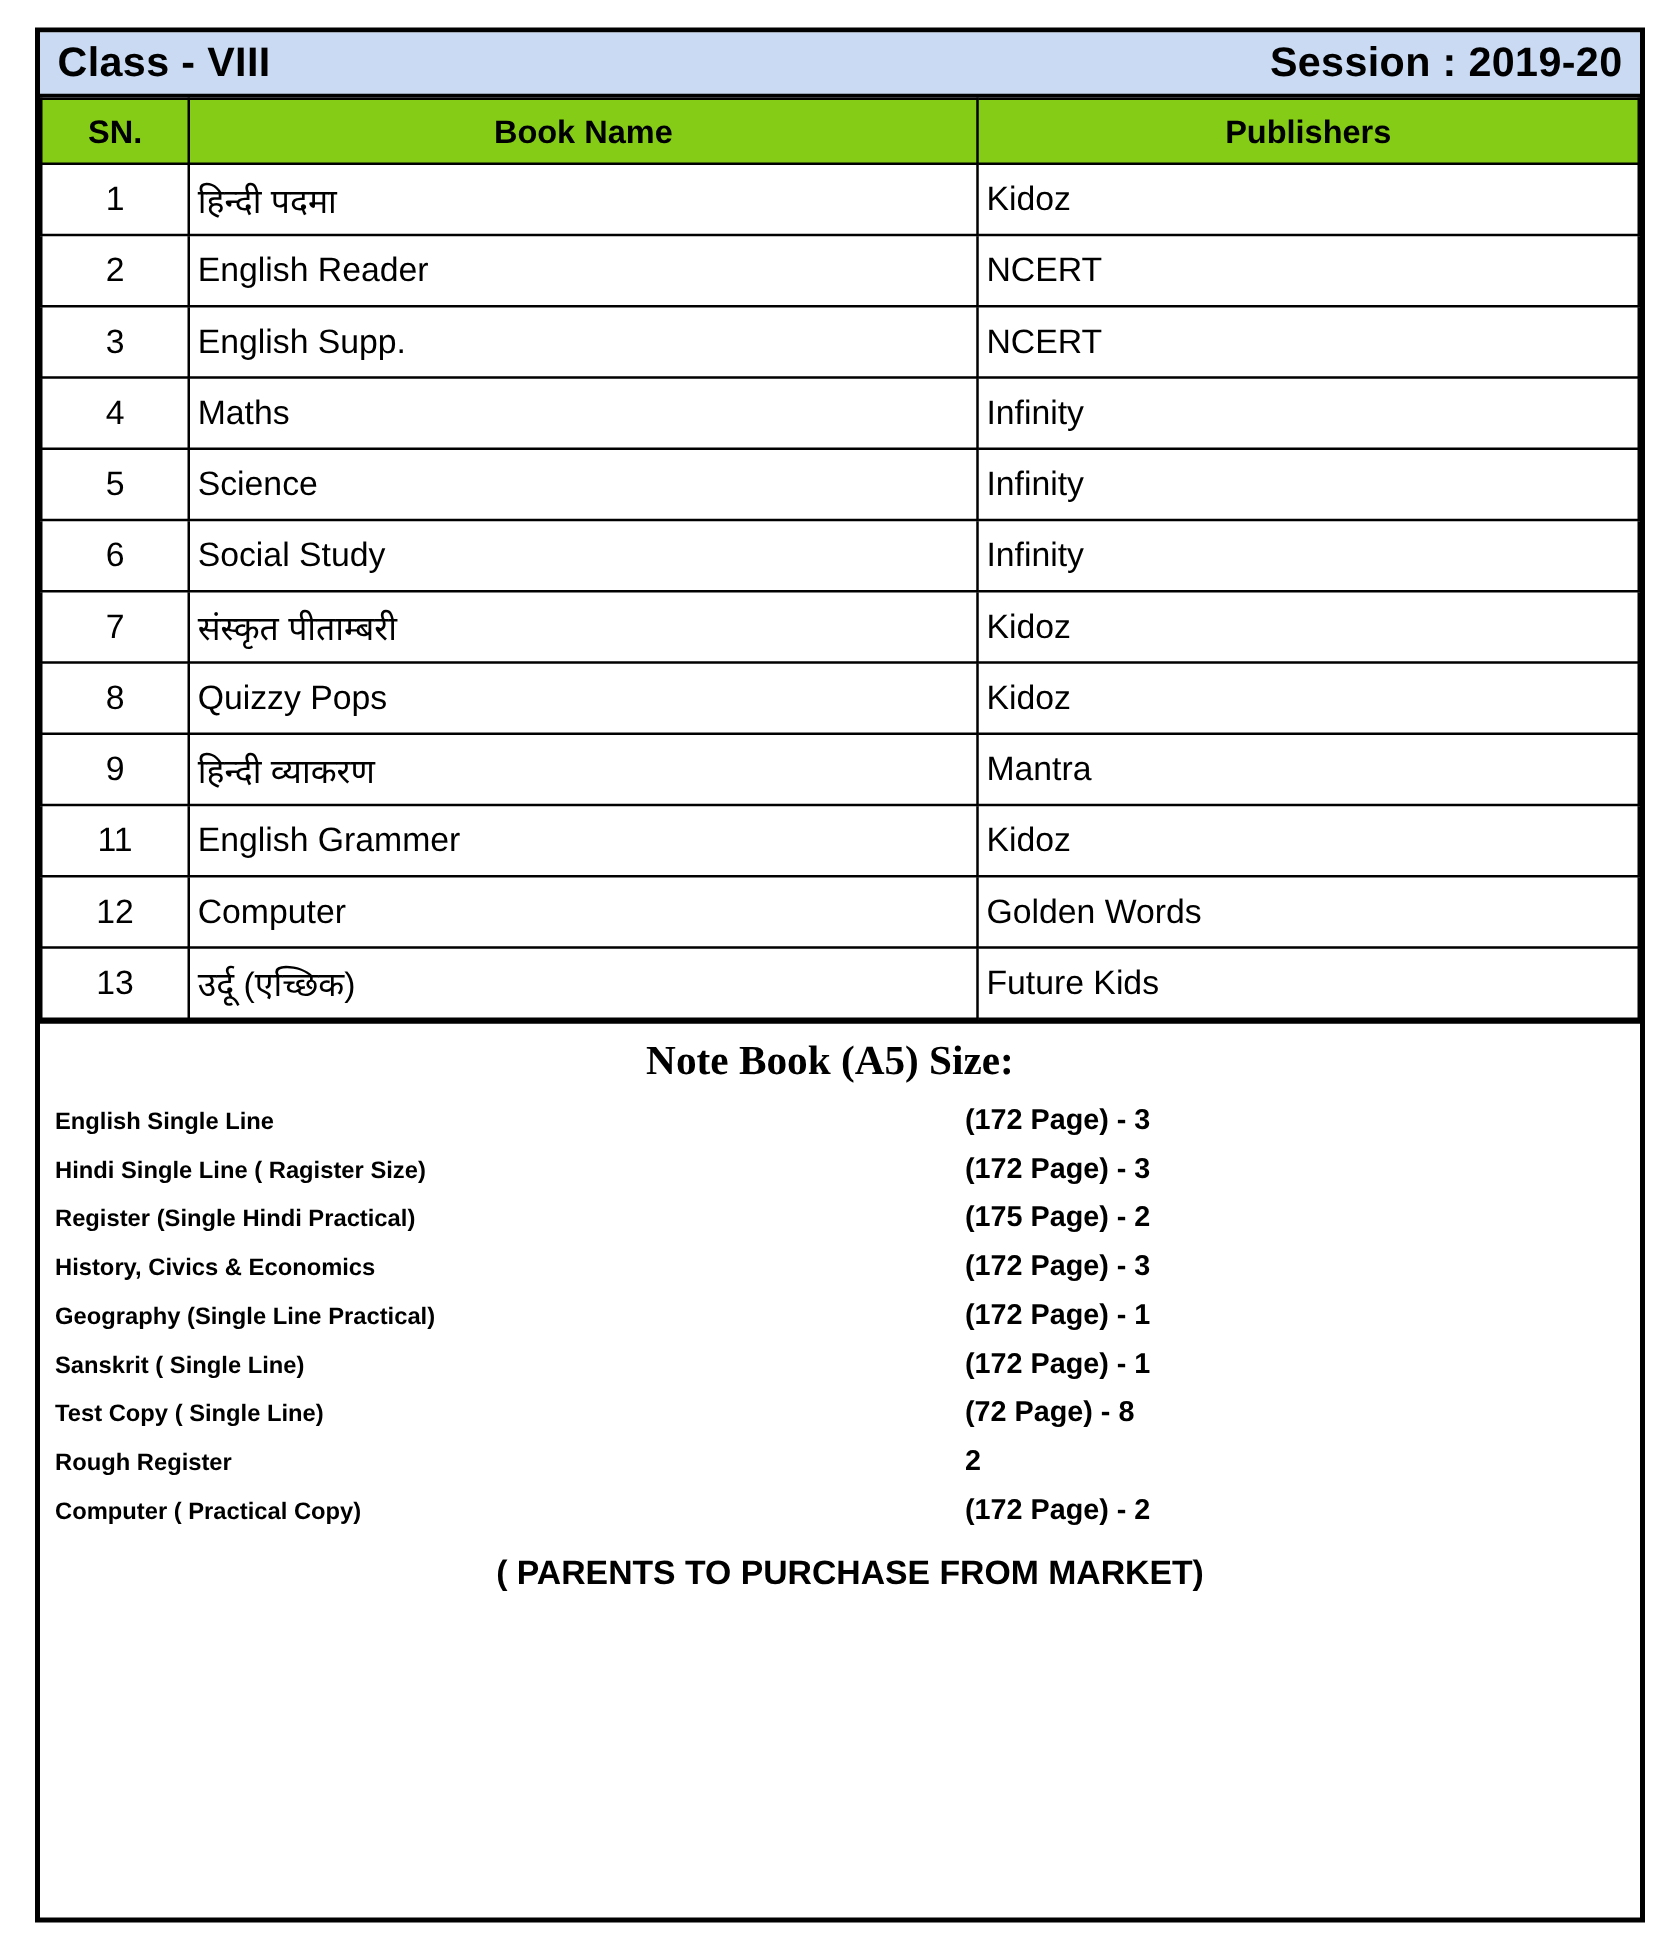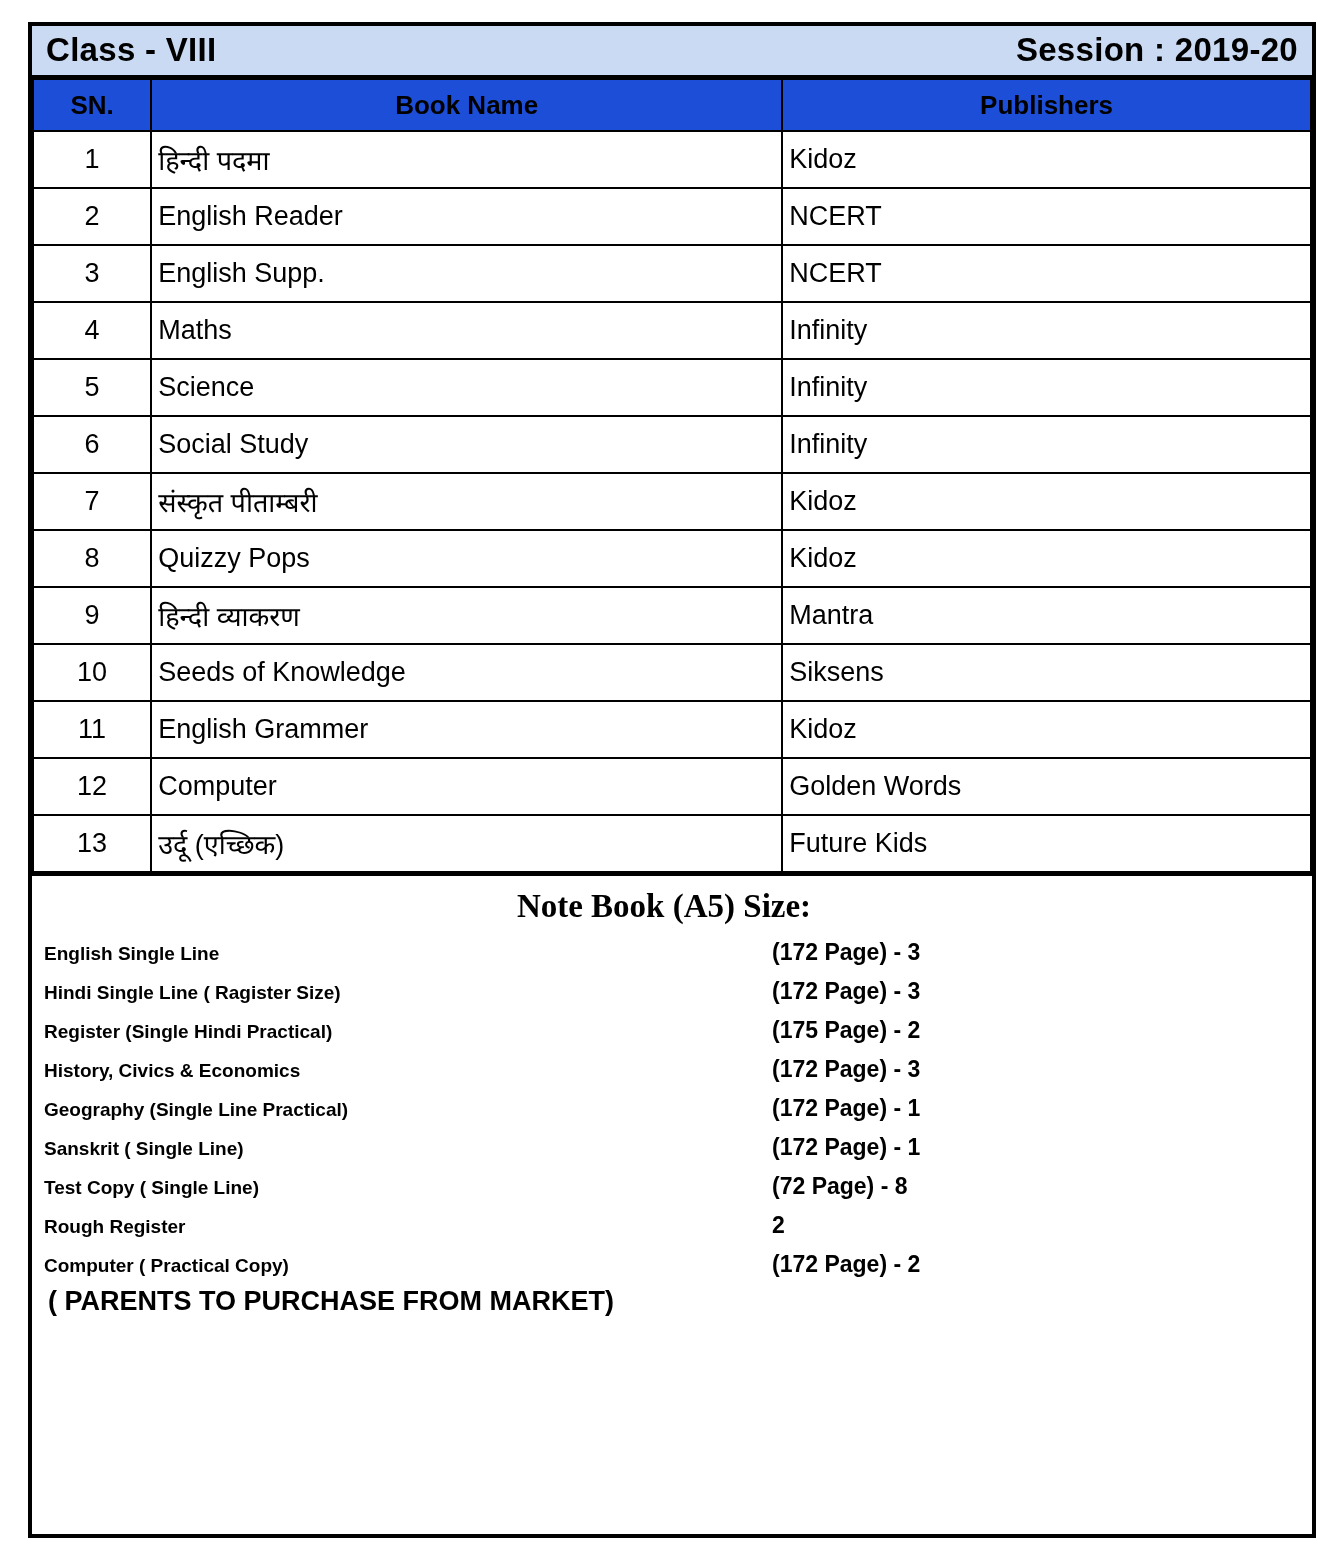--- a/index.html
+++ b/index.html
@@ -52,21 +52,21 @@
   table.books {
     border-collapse: collapse;
     width: 100%;
     table-layout: fixed;
   }
   table.books th, table.books td {
     border: 2px solid #000000;
     box-sizing: border-box;
   }
   table.books thead th {
-    background: #1d4ed8;
+    background: #84cc16;
     font-size: 26px;
     font-weight: bold;
     text-align: center;
     height: 52px;
     padding: 2px 4px;
   }
   col.c-sn { width: 118px; }
   col.c-book { width: 630px; }
   col.c-pub { width: 528px; }
 
@@ -114,23 +114,24 @@
     font-weight: bold;
     padding-left: 12px;
     width: 740px;
     box-sizing: border-box;
   }
   .note-qty {
     font-size: 23px;
     font-weight: bold;
   }
   .note-footer {
+    text-align: center;
     font-size: 27px;
     font-weight: bold;
-    margin-top: 4px;
+    margin-top: 18px;
     padding-bottom: 2px;
     padding-left: 16px;
   }
 </style>
 </head>
 <body>
 
 <div class="sheet">
   <div class="outer-frame">
 
@@ -192,25 +193,20 @@
           <td class="sn">8</td>
           <td class="bookname">Quizzy Pops</td>
           <td class="publisher">Kidoz</td>
         </tr>
         <tr>
           <td class="sn">9</td>
           <td class="bookname devanagari">हिन्दी  व्याकरण</td>
           <td class="publisher">Mantra</td>
         </tr>
         <tr>
-          <td class="sn">10</td>
-          <td class="bookname">Seeds of Knowledge</td>
-          <td class="publisher">Siksens</td>
-        </tr>
-        <tr>
           <td class="sn">11</td>
           <td class="bookname">English Grammer</td>
           <td class="publisher">Kidoz</td>
         </tr>
         <tr>
           <td class="sn">12</td>
           <td class="bookname">Computer</td>
           <td class="publisher">Golden Words</td>
         </tr>
         <tr>

